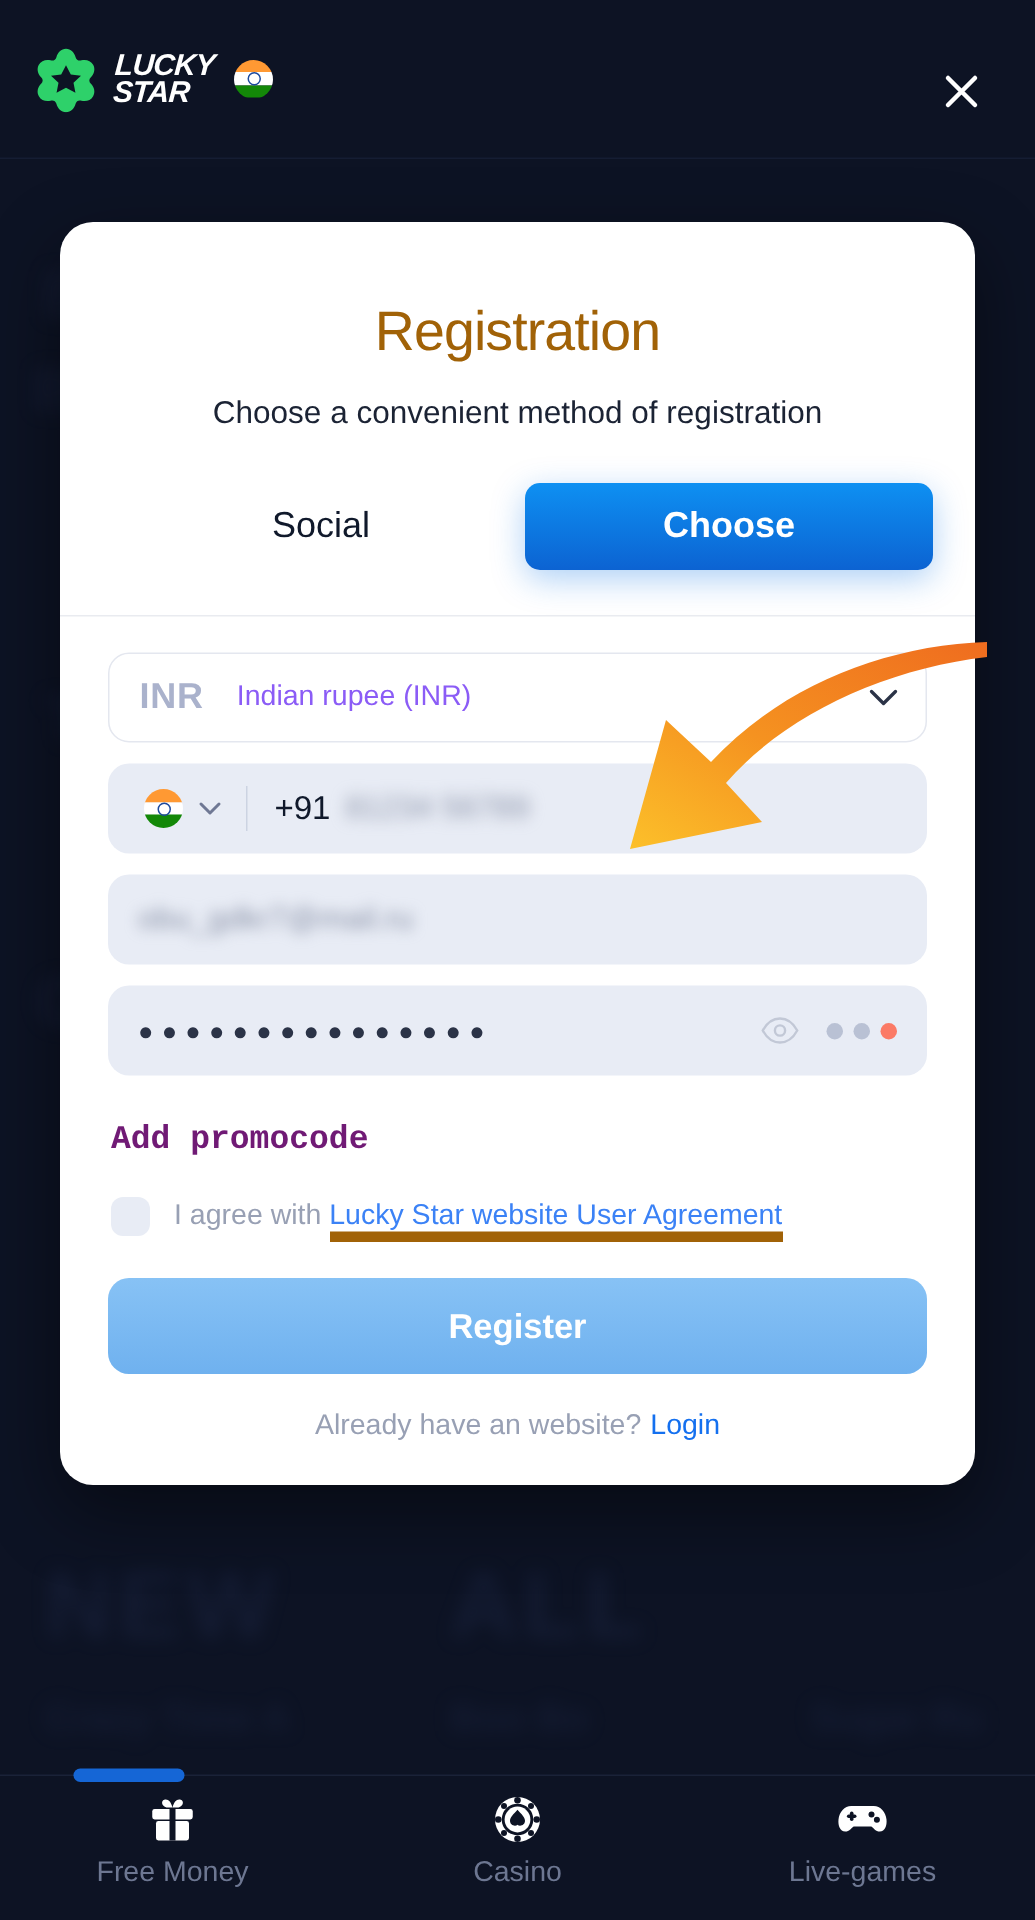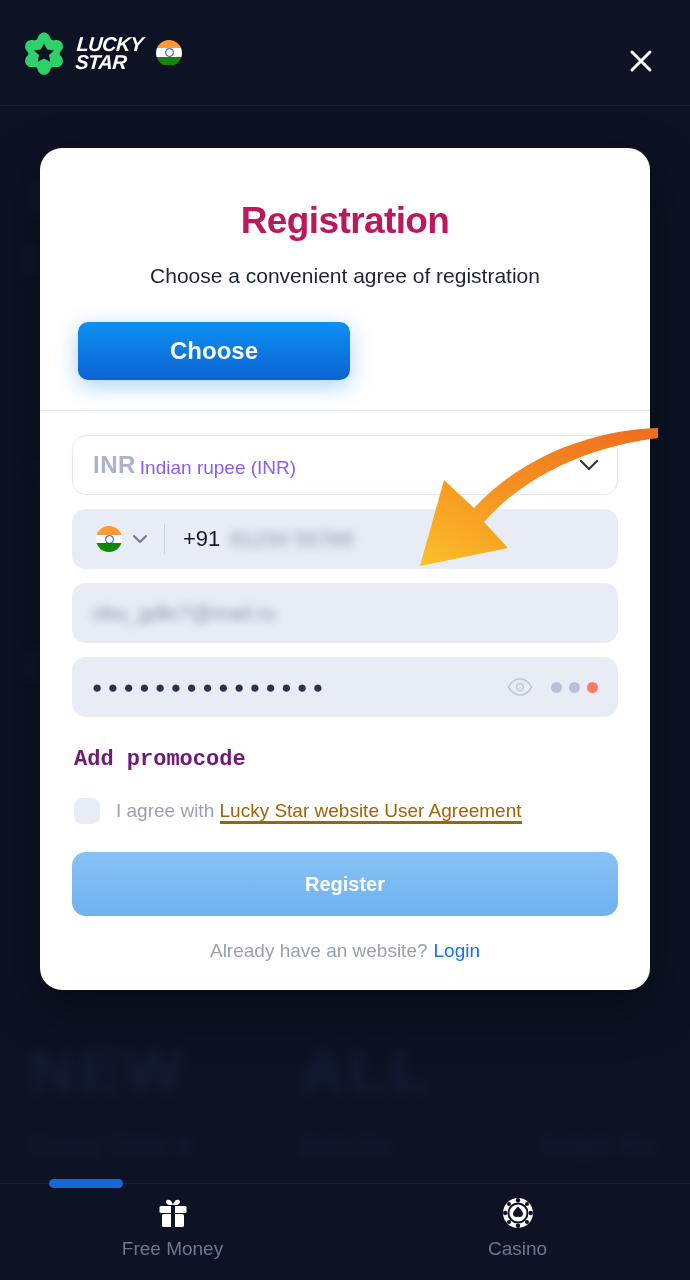--- a/index.html
+++ b/index.html
@@ -90,22 +90,22 @@
     background: #ffffff;
     border-radius: 22px;
     box-shadow: 0 18px 50px rgba(0,0,0,.45);
     z-index: 5;
     overflow: hidden;
   }
   .card-top { padding: 52px 34px 0; }
   .title {
     text-align: center;
     font-size: 37px;
-    font-weight: 700;
-    color: #be185d;
+    font-weight: 400;
+    color: #a16207;
     letter-spacing: -0.6px;
     margin: 0;
   }
   .subtitle {
     text-align: center;
     font-size: 21px;
     color: #1b2334;
     margin: 22px 0 0;
     font-weight: 400;
   }
@@ -149,21 +149,21 @@
     box-sizing: border-box;
   }
   .field.outlined {
     border: 1px solid #e4e7ef;
     background: #fff;
     padding: 0 18px 0 20px;
     margin-bottom: 14px;
     justify-content: space-between;
     cursor: pointer;
   }
-  .cur-left { display: flex; align-items: flex-end; gap: 4px; }
+  .cur-left { display: flex; align-items: center; gap: 22px; }
   .cur-code { font-size: 24px; font-weight: 700; color: #aab2cc; letter-spacing: .5px; }
   .cur-name { font-size: 19px; color: #8b5cf6; }
   .chev { display:block; }
 
   .field.filled {
     background: #e8ecf5;
     margin-bottom: 14px;
     padding: 0 20px;
   }
   .phone-flag-wrap { display: flex; align-items: center; gap: 10px; cursor: pointer; }
@@ -206,32 +206,32 @@
     background: #e8ecf5;
     flex: 0 0 auto;
     cursor: pointer;
   }
   .agree-text {
     font-size: 19px;
     color: #98a0b4;
     margin-left: 16px;
   }
   .agree-link {
-    color: #a16207;
-    border-bottom: 3px solid #a16207;
+    color: #3b82f6;
+    border-bottom: 7px solid #a16207;
     cursor: pointer;
   }
 
   .register-btn {
     height: 64px;
     margin-top: 28px;
     border-radius: 14px;
     background: linear-gradient(180deg, #87c2f5 0%, #6fb1ef 100%);
     color: #ffffff;
-    font-size: 20px;
+    font-size: 23px;
     font-weight: 600;
     display: flex; align-items: center; justify-content: center;
     cursor: pointer;
     border: none; width: 100%;
     font-family: "Liberation Sans", sans-serif;
   }
   .login-row {
     text-align: center;
     margin-top: 24px;
     font-size: 19px;
@@ -307,22 +307,23 @@
     <div class="close-btn">
       <svg width="26" height="26" viewBox="0 0 26 26">
         <path d="M4 4 L22 22 M22 4 L4 22" stroke="#ffffff" stroke-width="3" stroke-linecap="round"></path>
       </svg>
     </div>
   </div>
 
   <div class="card">
     <div class="card-top">
       <h1 class="title">Registration</h1>
-      <div class="subtitle">Choose a convenient agree of registration</div>
+      <div class="subtitle">Choose a convenient method of registration</div>
       <div class="tabs">
+        <div class="tab-social">Social</div>
         <div class="tab-quick">Choose</div>
       </div>
     </div>
     <div class="divider"></div>
 
     <div class="card-body">
 
       
       <div class="field outlined">
         <div class="cur-left">
@@ -429,15 +430,27 @@
           <circle cx="8" cy="8" r="2" fill="#0d1324"></circle>
           <circle cx="26" cy="8" r="2" fill="#0d1324"></circle>
           <circle cx="8" cy="26" r="2" fill="#0d1324"></circle>
           <circle cx="26" cy="26" r="2" fill="#0d1324"></circle>
           <path d="M17 10.5c2.8 3.1 5 5 5 7.3 0 2-1.6 3.3-3.3 3.3-.7 0-1.3-.2-1.7-.6-.4.4-1 .6-1.7.6-1.7 0-3.3-1.3-3.3-3.3 0-2.3 2.2-4.2 5-7.3z" fill="#0d1324"></path>
         </svg>
       </span>
       <span class="nav-label">Casino</span>
     </div>
 
+    <div class="nav-item">
+      <span class="nav-icon">
+        <svg width="36" height="28" viewBox="0 0 36 28">
+          <path d="M10.5 5h15c4.5 0 8 4 8.5 9 .4 4-1 8-4.5 8-2.8 0-3.8-2.2-5.6-3.4H12.1C10.3 19.8 9.3 22 6.5 22 3 22 1.6 18 2 14c.5-5 4-9 8.5-9z" fill="#fff"></path>
+          <rect x="7.6" y="10.6" width="6.4" height="2.4" rx="1.2" fill="#0d1324"></rect>
+          <rect x="9.6" y="8.6" width="2.4" height="6.4" rx="1.2" fill="#0d1324"></rect>
+          <circle cx="24" cy="10.6" r="2" fill="#0d1324"></circle>
+          <circle cx="27.6" cy="14.2" r="2" fill="#0d1324"></circle>
+        </svg>
+      </span>
+      <span class="nav-label">Live-games</span>
+    </div>
   </div>
 
 </div>
 
 </body></html>

